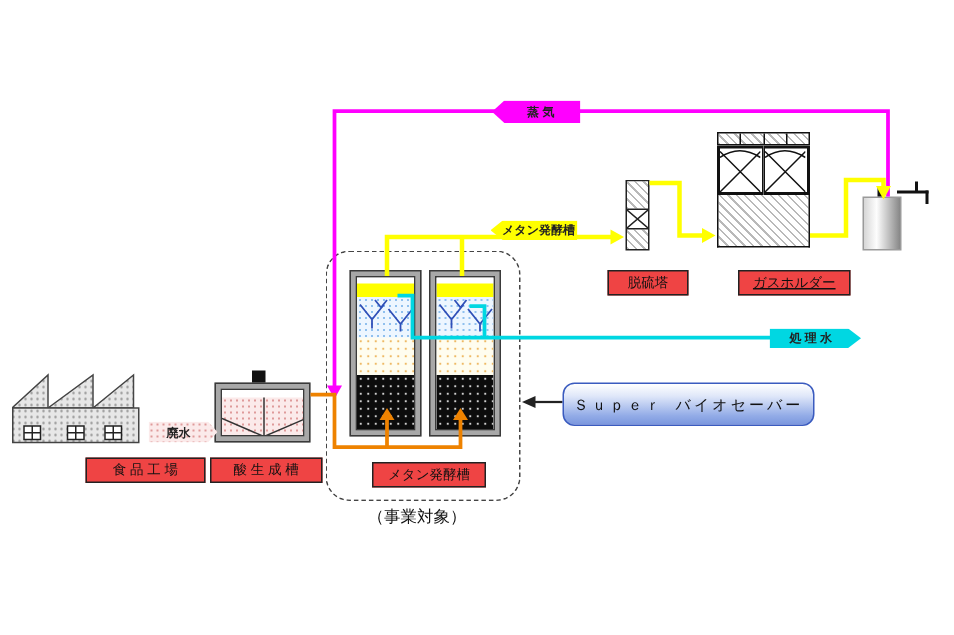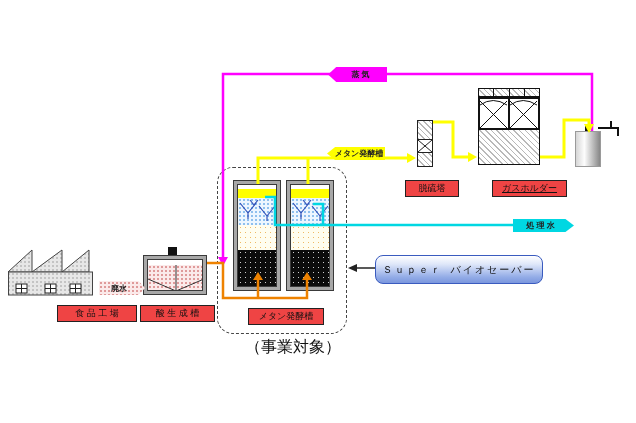--- a/index.html
+++ b/index.html
@@ -21,21 +21,21 @@
   
   .badge{position:absolute;display:flex;align-items:center;justify-content:center;
     font-size:8px;font-weight:bold;color:#222;white-space:nowrap;z-index:5;text-align:right;}
   .badge.left-point{clip-path:polygon(0 50%,14% 0,100% 0,100% 100%,14% 100%);padding-left:6px;}
   .badge.right-point{clip-path:polygon(0 0,86% 0,100% 50%,86% 100%,0 100%);padding-right:6px;}
   
   .tankframe{position:absolute;border:1px solid #3a3a3a;background:#a8a8a8;padding:3px;z-index:2;box-sizing:border-box;}
   .tankinner{width:100%;height:100%;border:1px solid #3a3a3a;box-sizing:border-box;display:flex;flex-direction:column;background:#fff;overflow:hidden;}
   .sec{width:100%;}
   .dashedzone{position:absolute;border:1px dashed #444;border-radius:16px;z-index:1;}
-  .scopetext{position:absolute;font-size:16px;z-index:4;white-space:nowrap;}
+  .scopetext{position:absolute;font-size:11px;z-index:4;white-space:nowrap;}
   .pipes{position:absolute;left:0;top:0;z-index:3;}
   .superbox{
     position:absolute;border:1px solid #3a5bbf;border-radius:8px;z-index:4;
     background:linear-gradient(180deg,#ffffff 0%,#dfe7f9 30%,#93ace7 78%,#7b97de 100%);
     display:flex;align-items:center;justify-content:center;font-size:10px;letter-spacing:2px;color:#111;
   }
   .fit{position:absolute;background:#111;z-index:2;}
 </style>
 </head>
 <body>

